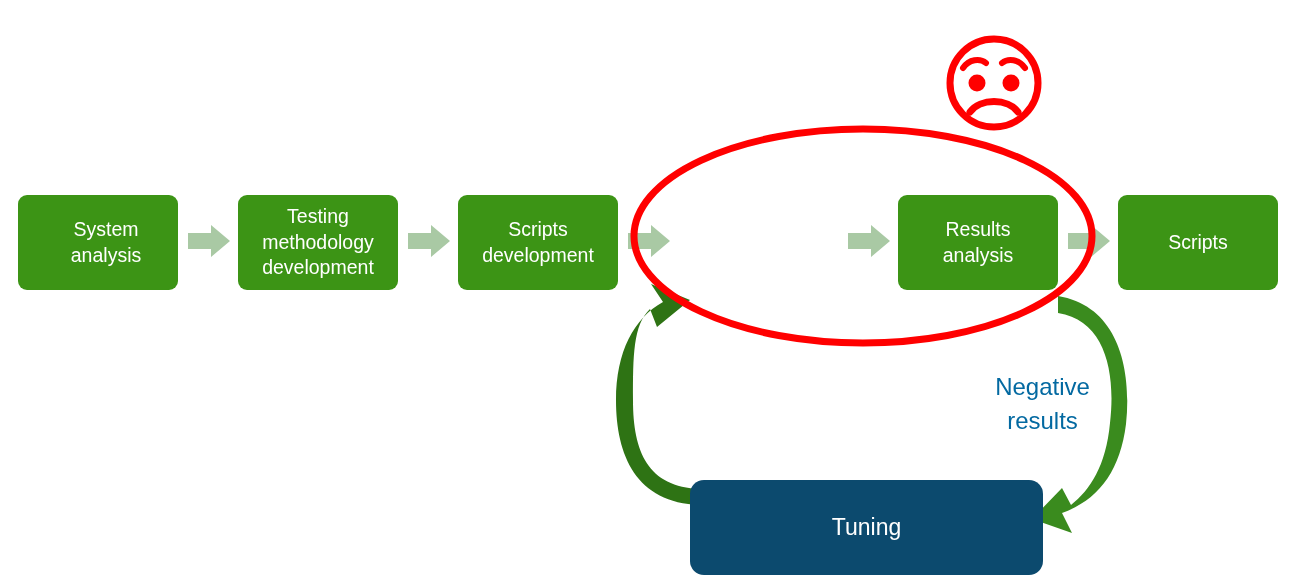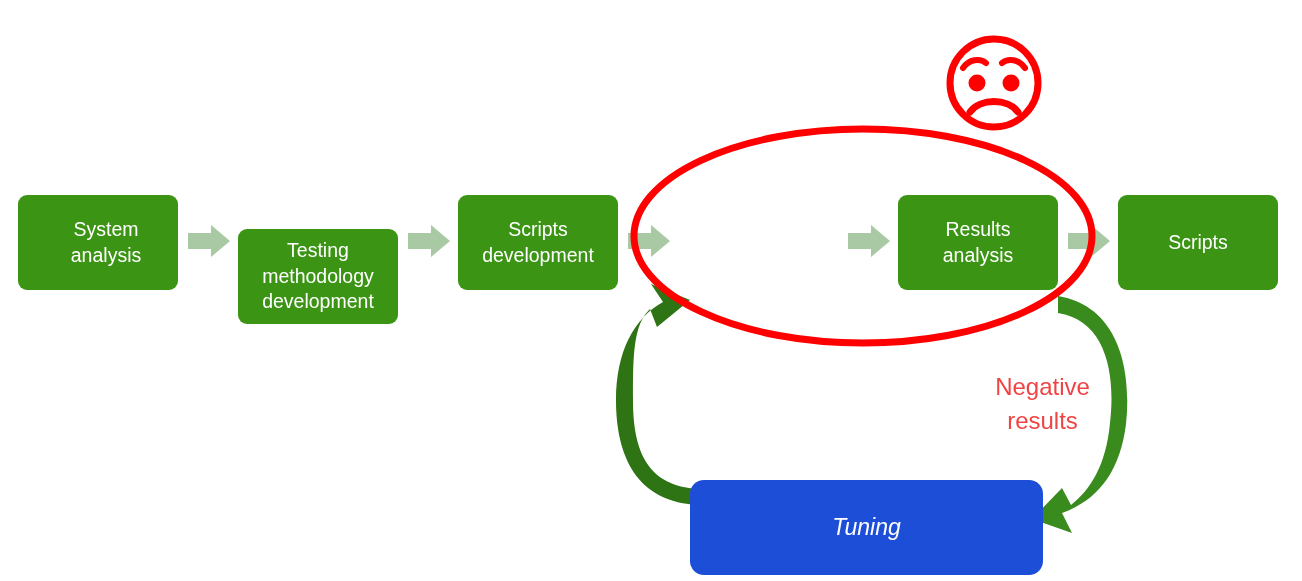--- a/index.html
+++ b/index.html
@@ -32,30 +32,29 @@
     box-sizing: border-box;
     padding: 4px 8px;
     z-index: 4;
   }
   .stage-box .box-label {
     display: block;
     white-space: pre-line;
   }
   .tuning-box {
     position: absolute;
-    background: #1d4ed8;
+    background: #0c4a6e;
     border-radius: 14px;
     display: flex;
     align-items: center;
     justify-content: center;
     color: #ffffff;
     font-size: 23px;
     font-family: "Liberation Sans", sans-serif;
     z-index: 6;
-    font-style: italic;
   }
   .connector {
     position: absolute;
     z-index: 3;
   }
   .loop-layer {
     position: absolute;
     left: 0;
     top: 0;
     width: 1302px;
@@ -76,21 +75,21 @@
     position: absolute;
     left: 0;
     top: 0;
     width: 1302px;
     height: 581px;
     z-index: 8;
     pointer-events: none;
   }
   .neg-label {
     position: absolute;
-    color: #ef4444;
+    color: #0369a1;
     font-size: 24px;
     line-height: 1.4;
     font-family: "Liberation Sans", sans-serif;
     text-align: center;
     white-space: pre-line;
     z-index: 9;
   }
 </style>
 </head>
 <body>
@@ -139,21 +138,21 @@
     <path d="M 2 10 L 25 10 L 25 2 L 44 18 L 25 34 L 25 26 L 2 26 Z" fill="#A9C9A4"></path>
   </svg>
   <svg class="connector" style="left:1066px; top:223px;" width="46" height="36" viewBox="0 0 46 36">
     <path d="M 2 10 L 25 10 L 25 2 L 44 18 L 25 34 L 25 26 L 2 26 Z" fill="#A9C9A4"></path>
   </svg>
 
   <div class="stage-box" style="left:18px; top:195px; width:160px; height:95px;padding-left:24px;">
     <span class="box-label">System
 analysis</span>
   </div>
-  <div class="stage-box" style="left:238px; top:195px; width:160px; height:95px;margin-top:34px;">
+  <div class="stage-box" style="left:238px; top:195px; width:160px; height:95px;">
     <span class="box-label">Testing
 methodology
 development</span>
   </div>
   <div class="stage-box" style="left:458px; top:195px; width:160px; height:95px;">
     <span class="box-label">Scripts
 development</span>
   </div>
   <div class="stage-box" style="left:898px; top:195px; width:160px; height:95px;">
     <span class="box-label">Results

